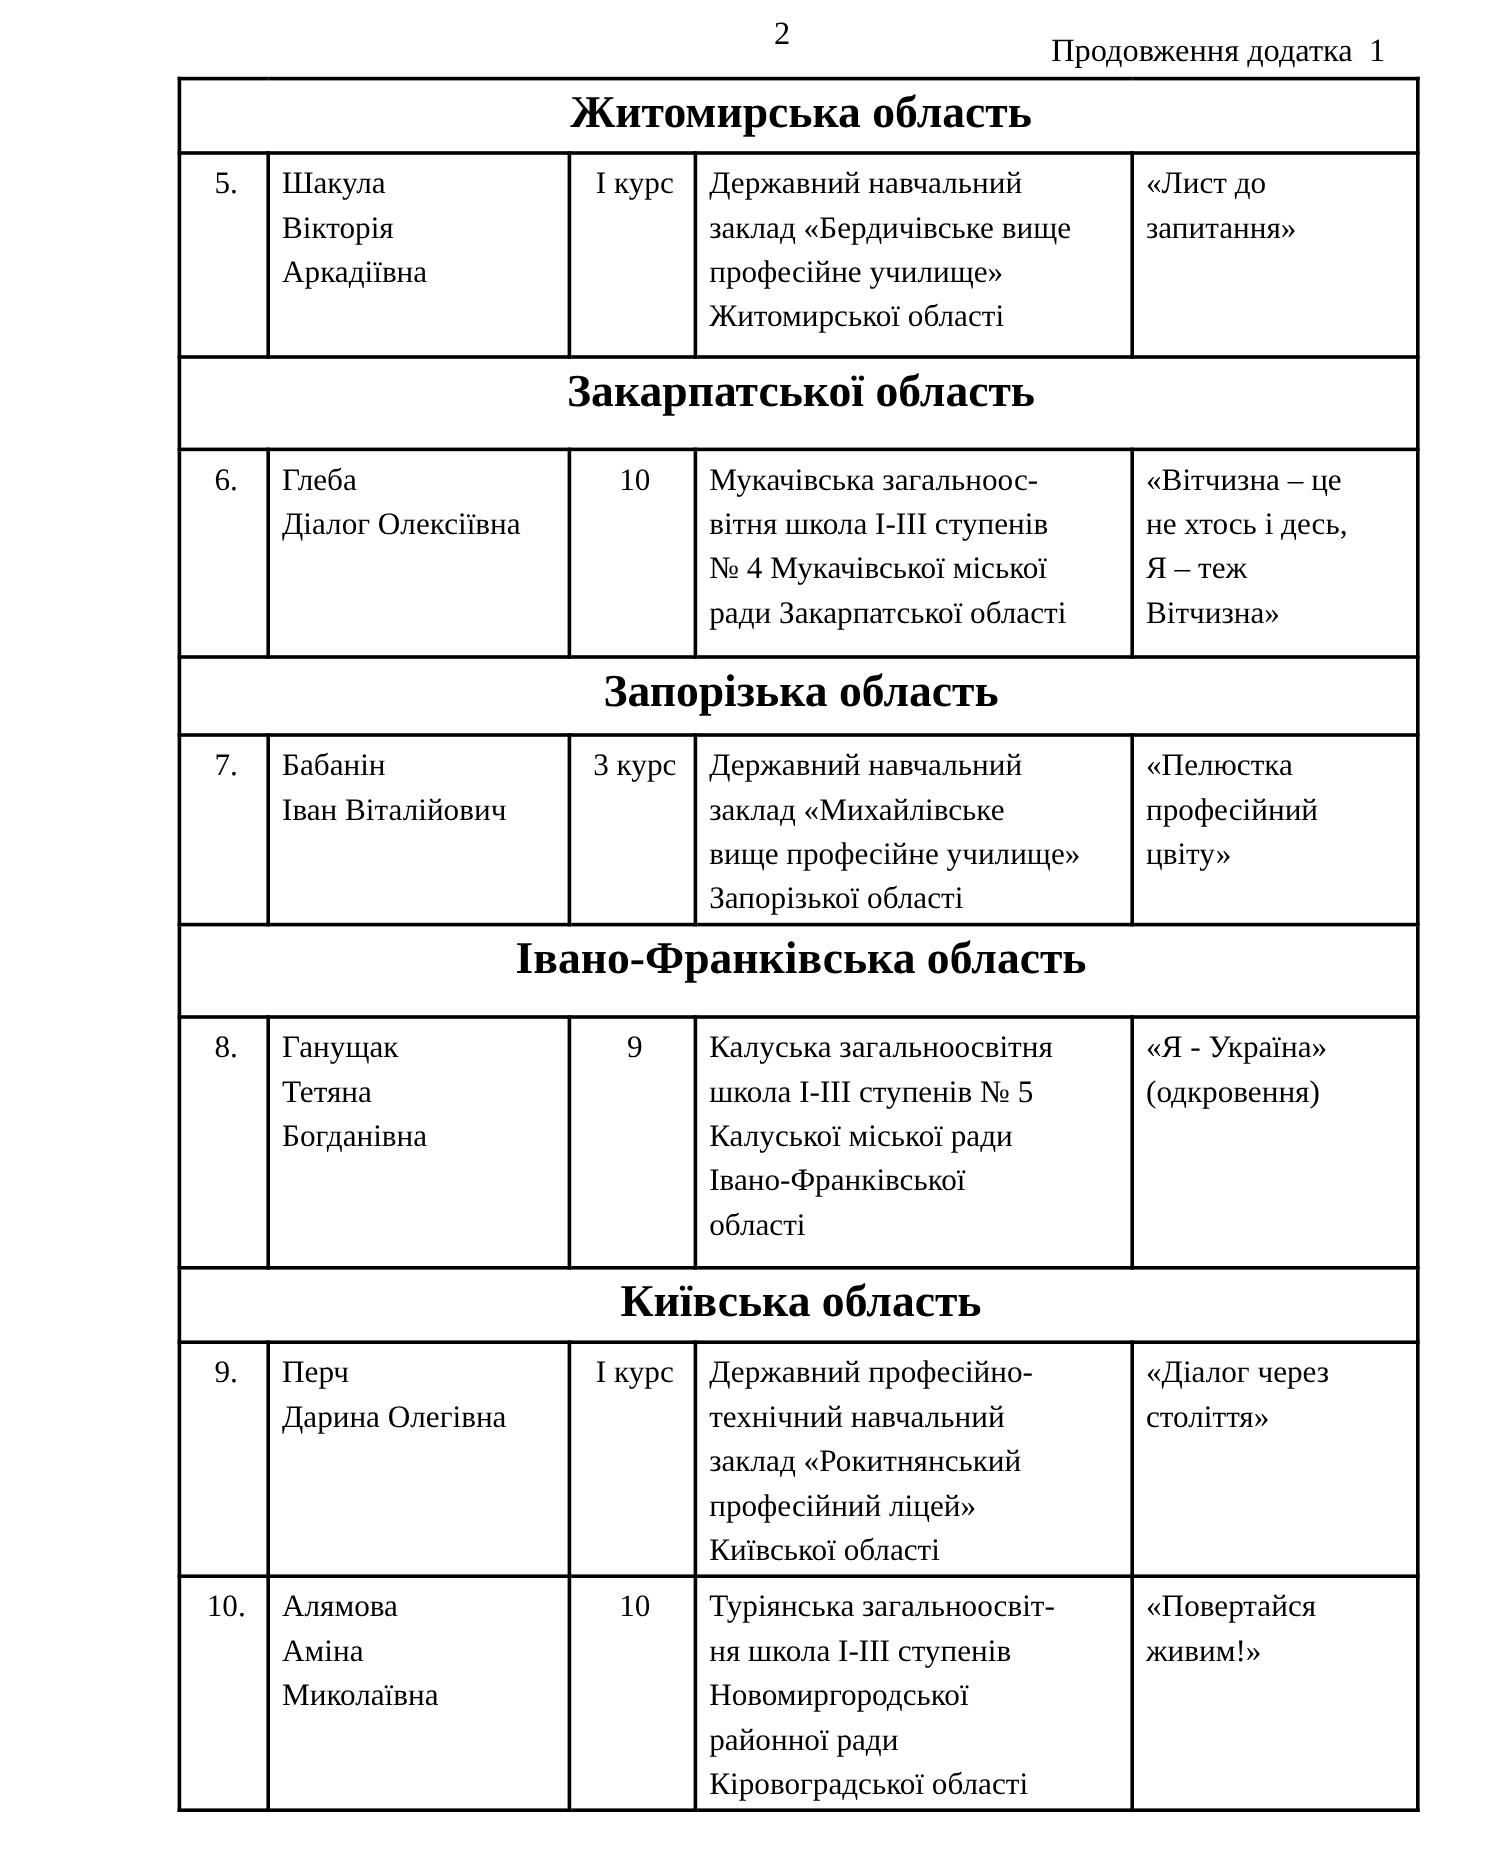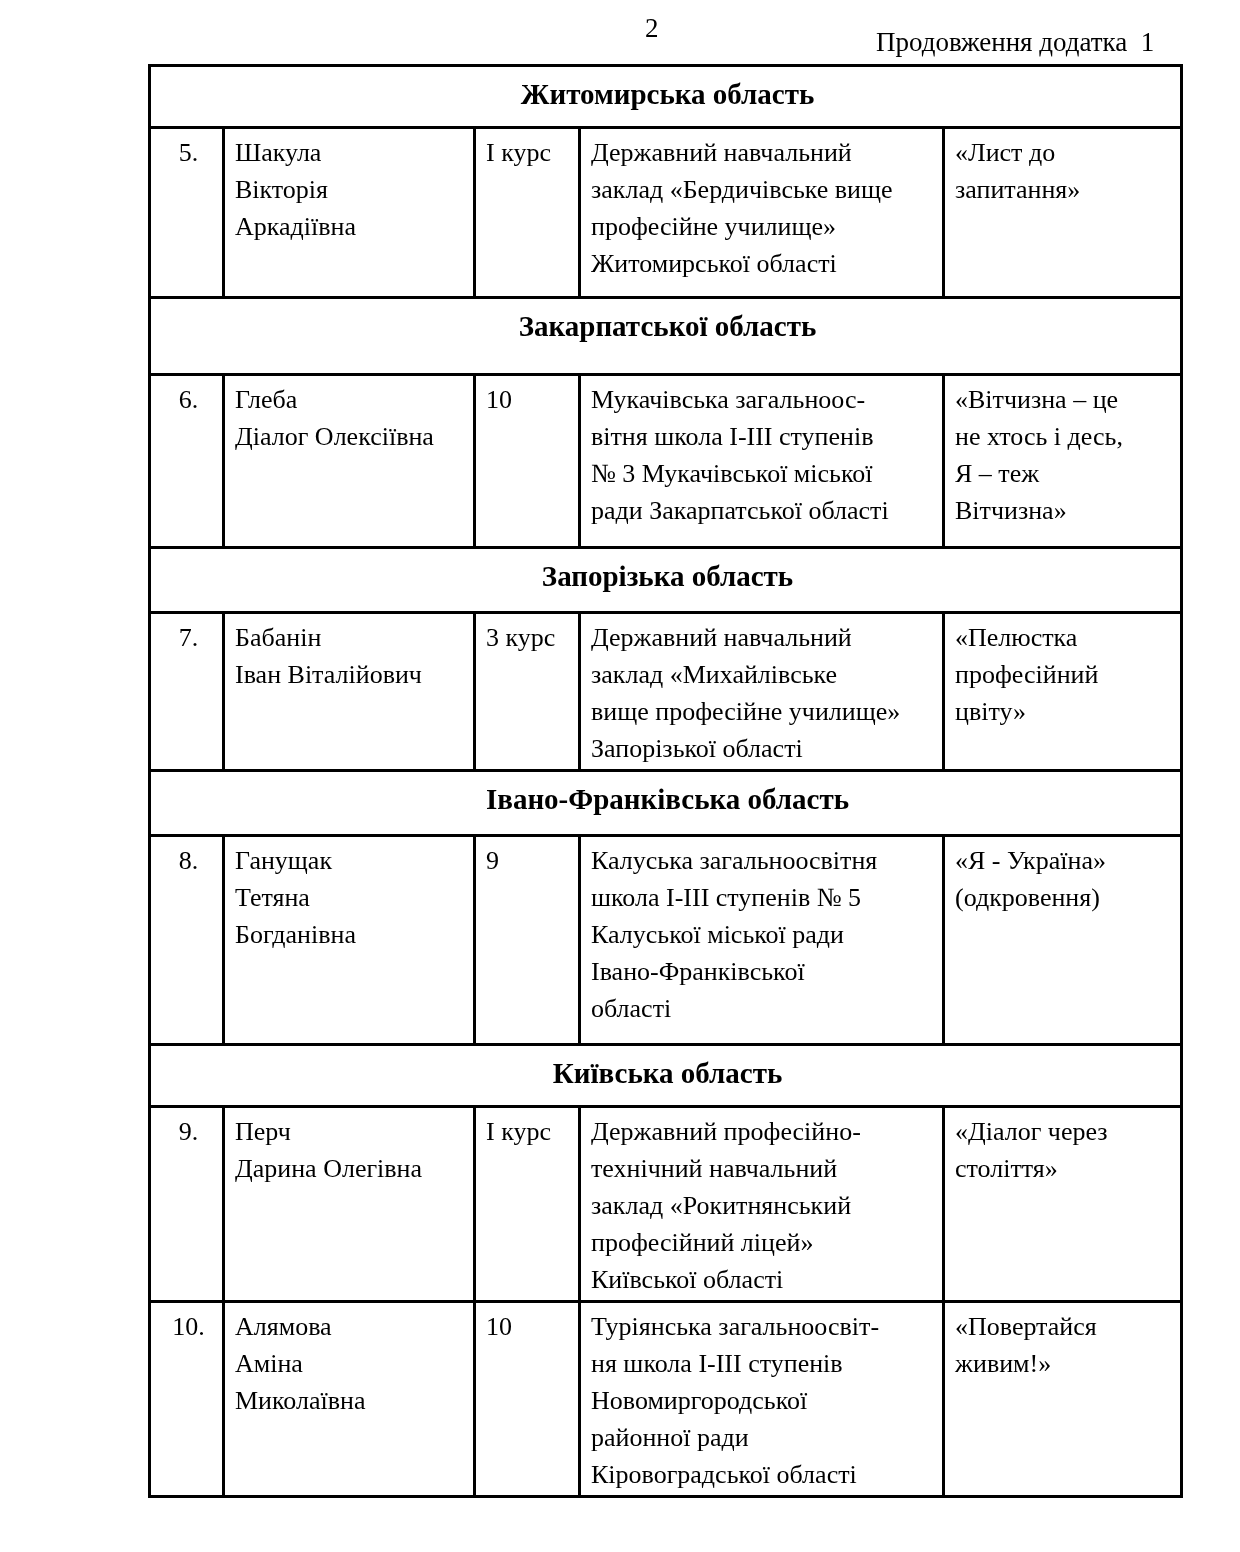--- a/index.html
+++ b/index.html
@@ -51,26 +51,27 @@
     padding: 5px 6px 2px 10px;
     white-space: pre-line;
     overflow: hidden;
   }
   td.c-num {
     text-align: center;
     padding-left: 2px;
     padding-right: 2px;
   }
   td.c-grade {
+    text-align: center;
     padding-left: 2px;
     padding-right: 2px;
   }
   tr.region td {
     font-weight: bold;
-    font-size: 29px;
+    font-size: 38px;
     line-height: 34px;
     text-align: center;
     padding-top: 10px;
     white-space: normal;
   }
 </style>
 </head>
 <body>
 
 <div class="page">
@@ -110,21 +111,21 @@
       <tr class="region" style="height:77px">
         <td colspan="5">Закарпатської область</td>
       </tr>
       <tr style="height:173px">
         <td class="c-num">6.</td>
         <td class="c-name">Глеба
 Діалог Олексіївна</td>
         <td class="c-grade">10</td>
         <td class="c-inst">Мукачівська загальноос-
 вітня школа І-ІІІ ступенів
-№ 3 Мукачівської міської
+№ 4 Мукачівської міської
 ради Закарпатської області</td>
         <td class="c-title">«Вітчизна – це
 не хтось і десь,
 Я – теж
 Вітчизна»</td>
       </tr>
 
       <tr class="region" style="height:65px">
         <td colspan="5">Запорізька область</td>
       </tr>
@@ -135,21 +136,21 @@
         <td class="c-grade">3 курс</td>
         <td class="c-inst">Державний навчальний
 заклад «Михайлівське
 вище професійне училище»
 Запорізької області</td>
         <td class="c-title">«Пелюстка
 професійний
 цвіту»</td>
       </tr>
 
-      <tr class="region" style="height:65px">
+      <tr class="region" style="height:77px">
         <td colspan="5">Івано-Франківська область</td>
       </tr>
       <tr style="height:209px">
         <td class="c-num">8.</td>
         <td class="c-name">Ганущак
 Тетяна
 Богданівна</td>
         <td class="c-grade">9</td>
         <td class="c-inst">Калуська загальноосвітня
 школа І-ІІІ ступенів № 5

